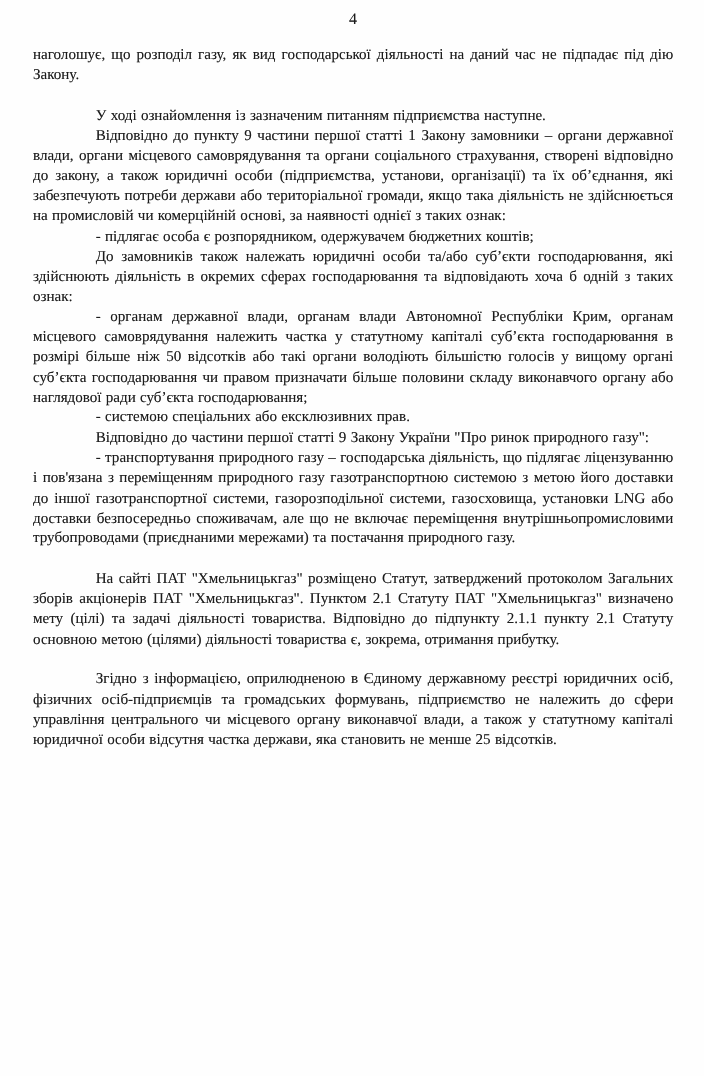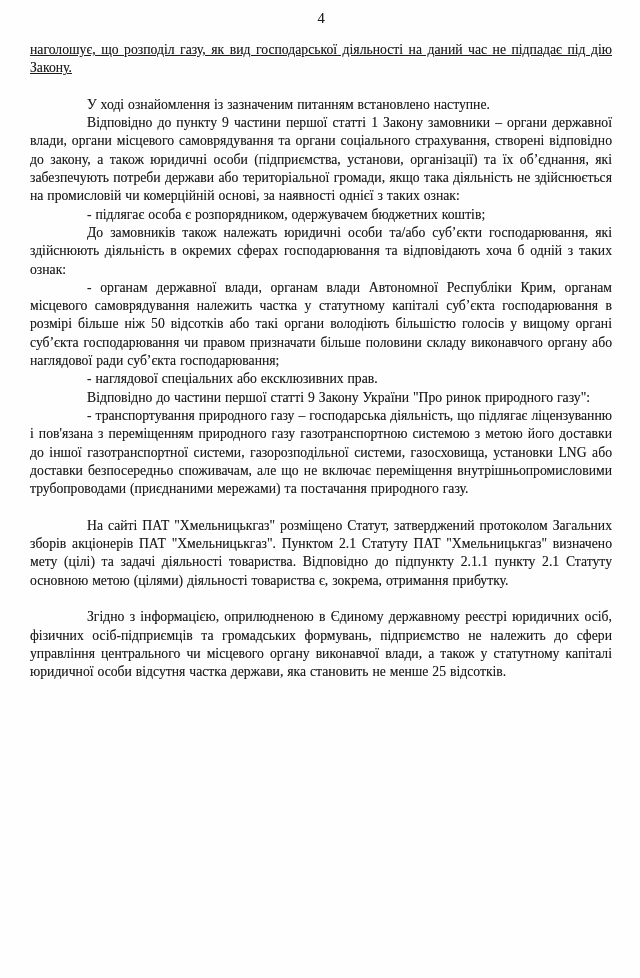--- a/index.html
+++ b/index.html
@@ -26,35 +26,35 @@
     margin: 0 0 15px 0;
   }
   .body-text p {
     margin: 0;
     font-size: 13.7px;
     line-height: 18.3px;
     text-align: justify;
     word-spacing: 0.5px;
   }
   .body-text p.ind { text-indent: 57px; }
-  .body-text p.cont { text-indent: 0; text-decoration: underline; }
+  .body-text p.cont { text-indent: 0; }
   .body-text p.gap { margin-top: 18.3px; }
 </style>
 </head>
 <body>
 
 <div class="page">
   <div class="page-number">4</div>
 
   <div class="body-text">
     <p class="cont">наголошує, що розподіл газу, як вид господарської діяльності на даний час не підпадає під дію Закону.</p>
-    <p class="ind gap">У ході ознайомлення із зазначеним питанням встановлено наступне.</p>
+    <p class="ind gap">У ході ознайомлення із зазначеним питанням підприємства наступне.</p>
     <p class="ind">Відповідно до пункту 9 частини першої статті 1 Закону замовники – органи державної влади, органи місцевого самоврядування та органи соціального страхування, створені відповідно до закону, а також юридичні особи (підприємства, установи, організації) та їх об’єднання, які забезпечують потреби держави або територіальної громади, якщо така діяльність не здійснюється на промисловій чи комерційній основі, за наявності однієї з таких ознак:</p>
     <p class="ind">- підлягає особа є розпорядником, одержувачем бюджетних коштів;</p>
     <p class="ind">До замовників також належать юридичні особи та/або суб’єкти господарювання, які здійснюють діяльність в окремих сферах господарювання та відповідають хоча б одній з таких ознак:</p>
     <p class="ind">- органам державної влади, органам влади Автономної Республіки Крим, органам місцевого самоврядування належить частка у статутному капіталі суб’єкта господарювання в розмірі більше ніж 50 відсотків або такі органи володіють більшістю голосів у вищому органі суб’єкта господарювання чи правом призначати більше половини складу виконавчого органу або наглядової ради суб’єкта господарювання;</p>
-    <p class="ind">- наглядової спеціальних або ексклюзивних прав.</p>
+    <p class="ind">- системою спеціальних або ексклюзивних прав.</p>
     <p class="ind">Відповідно до частини першої статті 9 Закону України "Про ринок природного газу":</p>
     <p class="ind">- транспортування природного газу – господарська діяльність, що підлягає ліцензуванню і пов'язана з переміщенням природного газу газотранспортною системою з метою його доставки до іншої газотранспортної системи, газорозподільної системи, газосховища, установки LNG або доставки безпосередньо споживачам, але що не включає переміщення внутрішньопромисловими трубопроводами (приєднаними мережами) та постачання природного газу.</p>
     <p class="ind gap">На сайті ПАТ "Хмельницькгаз" розміщено Статут, затверджений протоколом Загальних зборів акціонерів ПАТ "Хмельницькгаз". Пунктом 2.1 Статуту ПАТ "Хмельницькгаз" визначено мету (цілі) та задачі діяльності товариства. Відповідно до підпункту 2.1.1 пункту 2.1 Статуту основною метою (цілями) діяльності товариства є, зокрема, отримання прибутку.</p>
     <p class="ind gap">Згідно з інформацією, оприлюдненою в Єдиному державному реєстрі юридичних осіб, фізичних осіб-підприємців та громадських формувань, підприємство не належить до сфери управління центрального чи місцевого органу виконавчої влади, а також у статутному капіталі юридичної особи відсутня частка держави, яка становить не менше 25 відсотків.</p>
   </div>
 </div>
 
 </body></html>

